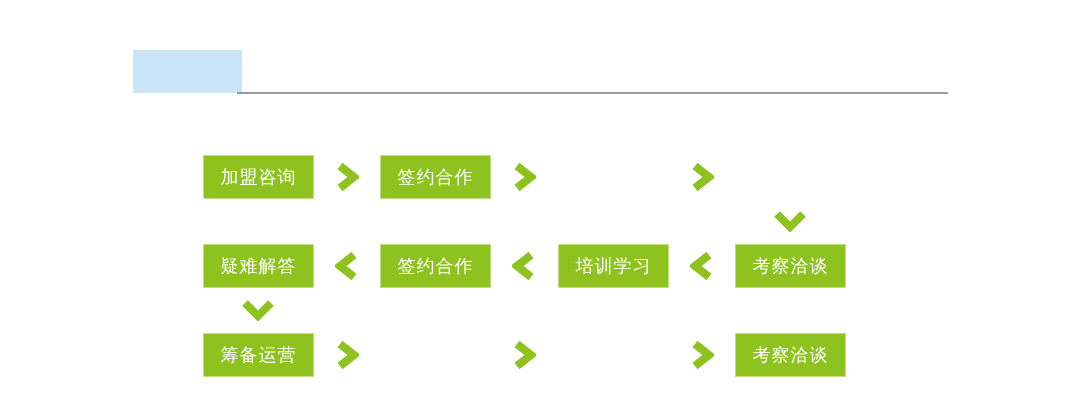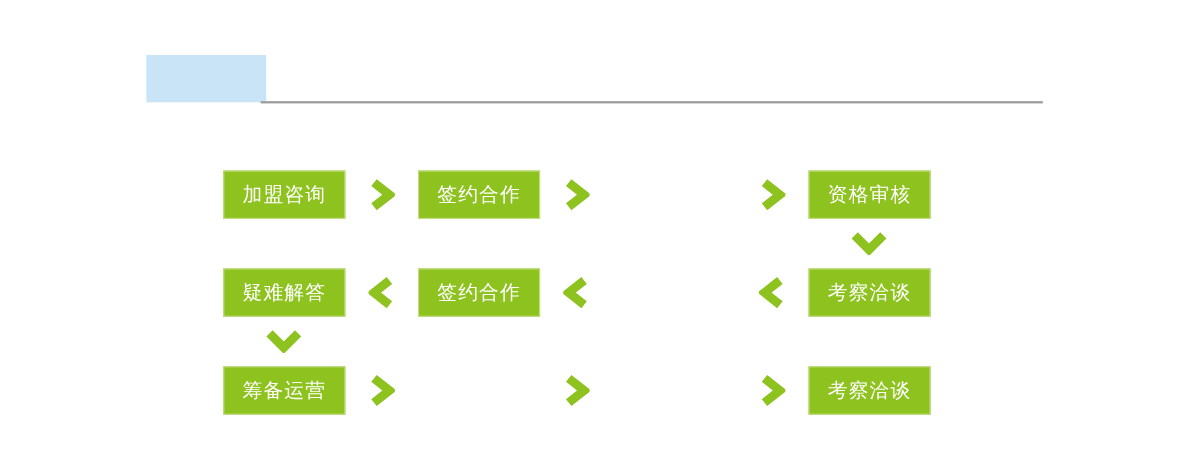--- a/index.html
+++ b/index.html
@@ -51,24 +51,24 @@
 </head>
 <body>
 
 <div class="canvas">
 
   <div class="title-shadow"></div>
   <div class="rule"></div>
 
   <div class="step r0 c0">加盟咨询</div>
   <div class="step r0 c1">签约合作</div>
-  <div class="step r0 c3">资格审核</div>
 
   <div class="step r1 c0">疑难解答</div>
   <div class="step r1 c1">签约合作</div>
+  <div class="step r1 c2">培训学习</div>
   <div class="step r1 c3">考察洽谈</div>
 
   <div class="step r2 c0">筹备运营</div>
   <div class="step r2 c3">考察洽谈</div>
 
   <span class="chev h ax0 ay0">
     <svg width="24" height="30" viewBox="0 0 24 30">
         <polyline points="5,4 19,15 5,26" fill="none" stroke="currentColor" stroke-width="8"></polyline>
       </svg>
   </span>

